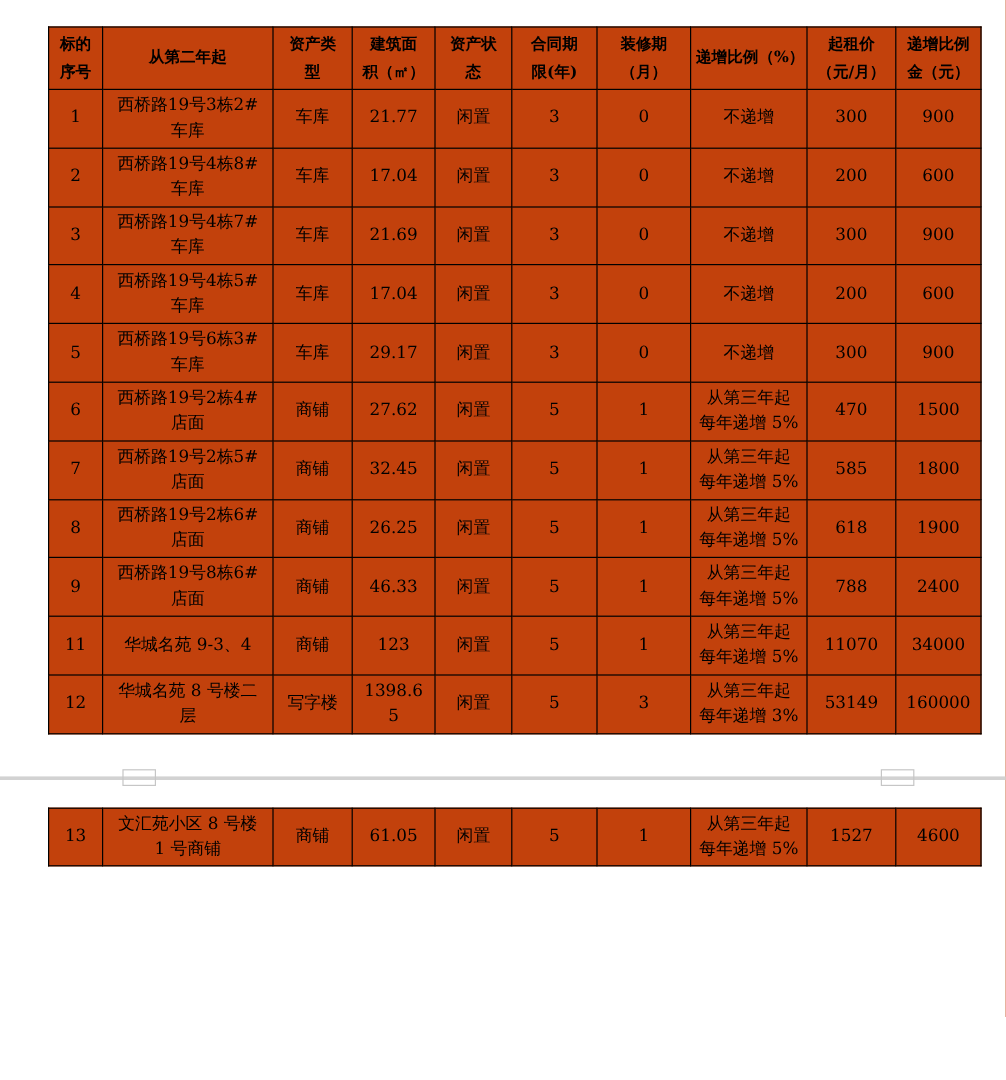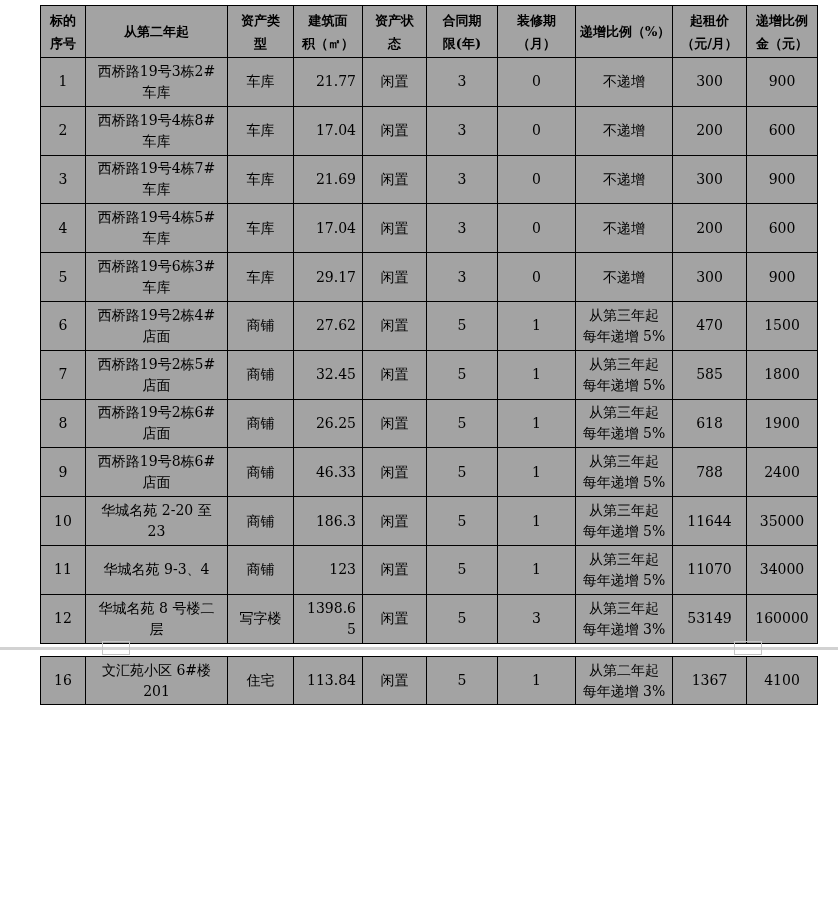--- a/index.html
+++ b/index.html
@@ -3,31 +3,31 @@
 <meta charset="utf-8">
 <style>
   html,body{margin:0;padding:0;}
   body{
     width:838px;height:900px;position:relative;background:#ffffff;
     font-family:"DejaVu Serif","Liberation Serif",serif;color:#000;
     overflow:hidden;
   }
   table.page-table{
     border-collapse:collapse;table-layout:fixed;position:absolute;left:40px;
-    background:#a3a3a3;width:777px;
+    background:#c2410c;width:777px;margin-top:17px;
   }
   #table-page-1{top:5px;}
   #table-page-2{top:656px;}
   th,td{
     border:1.5px solid #000;text-align:center;vertical-align:middle;
     padding:0 4px;font-size:14px;line-height:21px;
   }
   th{font-size:13px;font-weight:bold;line-height:23px;white-space:pre;}
   td.pre{white-space:pre;}
-  td.col-area{word-break:break-all;padding:0 6px;text-align:right;}
+  td.col-area{word-break:break-all;padding:0 6px;}
   #table-page-1 thead tr{height:52px;}
   #table-page-1 tbody tr{height:48.8px;}
   #table-page-2 tbody tr{height:48px;}
   .page-break-band{
     position:absolute;left:0;top:647px;width:838px;height:3px;
     background:#d2d2d2;
   }
   .margin-marker{
     position:absolute;top:641px;width:26px;height:12px;
     border:1.5px solid #c6c6c6;background:transparent;
@@ -189,34 +189,20 @@
         <td class="col-area">46.33</td>
         <td class="col-status">闲置</td>
         <td class="col-term">5</td>
         <td class="col-renovation">1</td>
         <td class="col-increment pre">从第三年起
 每年递增 5%</td>
         <td class="col-price">788</td>
         <td class="col-deposit">2400</td>
       </tr>
       <tr>
-        <td class="col-index">10</td>
-        <td class="col-location pre">华城名苑 2-20 至
-23</td>
-        <td class="col-asset_type">商铺</td>
-        <td class="col-area">186.3</td>
-        <td class="col-status">闲置</td>
-        <td class="col-term">5</td>
-        <td class="col-renovation">1</td>
-        <td class="col-increment pre">从第三年起
-每年递增 5%</td>
-        <td class="col-price">11644</td>
-        <td class="col-deposit">35000</td>
-      </tr>
-      <tr>
         <td class="col-index">11</td>
         <td class="col-location pre">华城名苑 9-3、4</td>
         <td class="col-asset_type">商铺</td>
         <td class="col-area">123</td>
         <td class="col-status">闲置</td>
         <td class="col-term">5</td>
         <td class="col-renovation">1</td>
         <td class="col-increment pre">从第三年起
 每年递增 5%</td>
         <td class="col-price">11070</td>
@@ -251,27 +237,27 @@
       <col style="width: 69px;">
       <col style="width: 64px;">
       <col style="width: 71px;">
       <col style="width: 78px;">
       <col style="width: 97px;">
       <col style="width: 74px;">
       <col style="width: 71px;">
     </colgroup>
   <tbody>
       <tr>
-        <td class="col-index">16</td>
-        <td class="col-location pre">文汇苑小区 6#楼
-201</td>
-        <td class="col-asset_type">住宅</td>
-        <td class="col-area">113.84</td>
-        <td class="col-status">闲置</td>
-        <td class="col-term">5</td>
-        <td class="col-renovation">1</td>
-        <td class="col-increment pre">从第二年起
-每年递增 3%</td>
-        <td class="col-price">1367</td>
-        <td class="col-deposit">4100</td>
+        <td class="col-index">13</td>
+        <td class="col-location pre">文汇苑小区 8 号楼
+1 号商铺</td>
+        <td class="col-asset_type">商铺</td>
+        <td class="col-area">61.05</td>
+        <td class="col-status">闲置</td>
+        <td class="col-term">5</td>
+        <td class="col-renovation">1</td>
+        <td class="col-increment pre">从第三年起
+每年递增 5%</td>
+        <td class="col-price">1527</td>
+        <td class="col-deposit">4600</td>
       </tr>
     </tbody>
 </table>
 
 </body></html>

